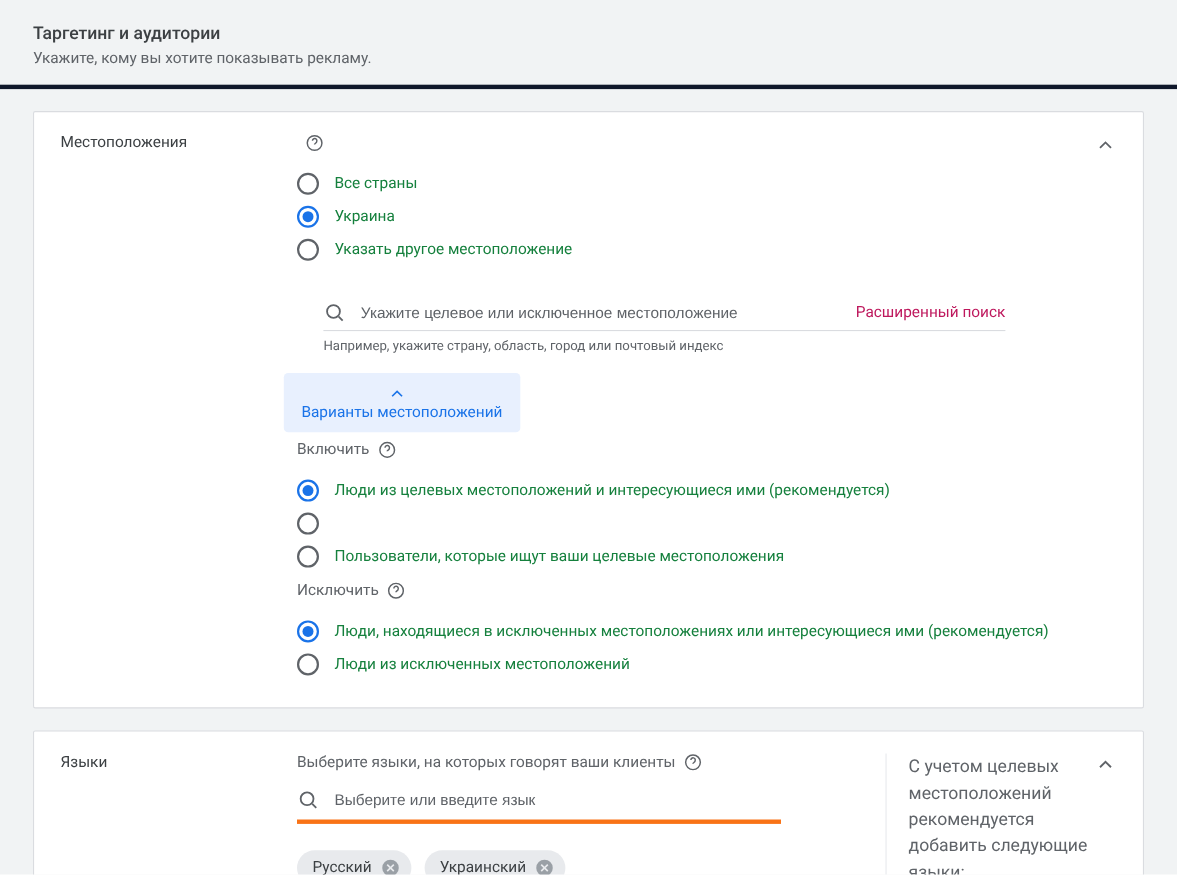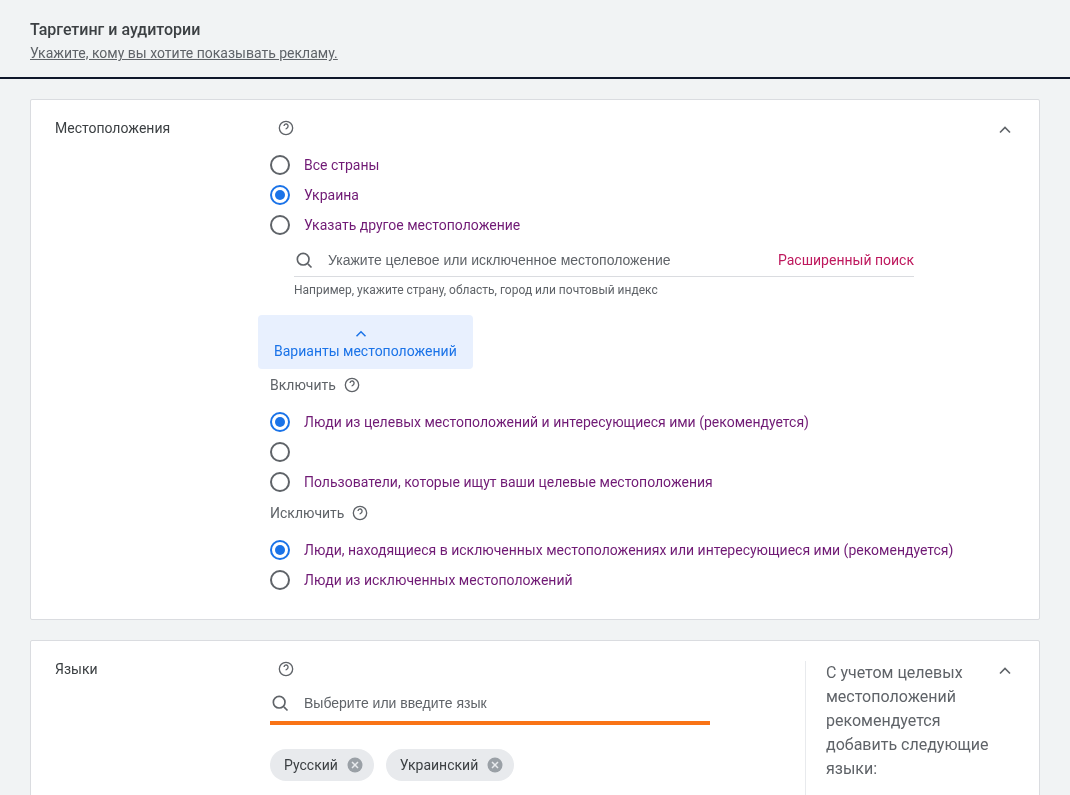--- a/index.html
+++ b/index.html
@@ -6,32 +6,31 @@
   body {
     font-family: Roboto, Arial, sans-serif;
     background: #f1f3f4;
     color: #3c4043;
     width: 1070px;
     height: 795px;
     overflow: hidden;
   }
   .page-header {
     padding: 20px 30px 16px;
-    border-bottom: 2px solid #0f172a;
+    border-bottom: 4px solid #0f172a;
   }
   .page-title {
     font-size: 16px;
     font-weight: 500;
     color: #3c4043;
     margin-bottom: 6px;
   }
   .page-subtitle {
     font-size: 14px;
     color: #5f6368;
-    text-decoration: underline;
   }
   .card {
     background: #fff;
     border: 1px solid #dadce0;
     border-radius: 2px;
     margin: 20px 30px;
     padding: 20px 24px 24px;
     display: flex;
     position: relative;
   }
@@ -97,24 +96,24 @@
     border-color: #1a73e8;
   }
   .radio-inner {
     width: 10px;
     height: 10px;
     border-radius: 50%;
     background: #1a73e8;
   }
   .radio-label {
     font-size: 14px;
-    color: #701a75;
+    color: #15803d;
   }
   .search-box {
-    margin: 4px 0 6px 24px;
+    margin: 26px 0 6px 24px;
     display: flex;
     align-items: center;
     border-bottom: 1px solid #dadce0;
     padding: 6px 0;
     width: 620px;
   }
   .search-icon {
     width: 20px;
     height: 20px;
     color: #5f6368;
@@ -331,20 +330,21 @@
     </div>
   </div>
 </div>
 
 <div class="card">
   <div class="card-left">
     <div class="card-title">Языки</div>
   </div>
   <div class="card-body">
     <div class="section-label">
+      <span>Выберите языки, на которых говорят ваши клиенты</span>
       <span class="help-circle">
         <svg width="16" height="16" viewBox="0 0 24 24" fill="none" stroke="currentColor" stroke-width="2">
             <circle cx="12" cy="12" r="10"></circle>
             <path d="M9.1 9a3 3 0 1 1 5.8 1c0 2-3 2.5-3 4"></path>
             <line x1="12" y1="17" x2="12" y2="17.01"></line>
           </svg>
       </span>
     </div>
     <div class="lang-search">
       <span class="search-icon">

